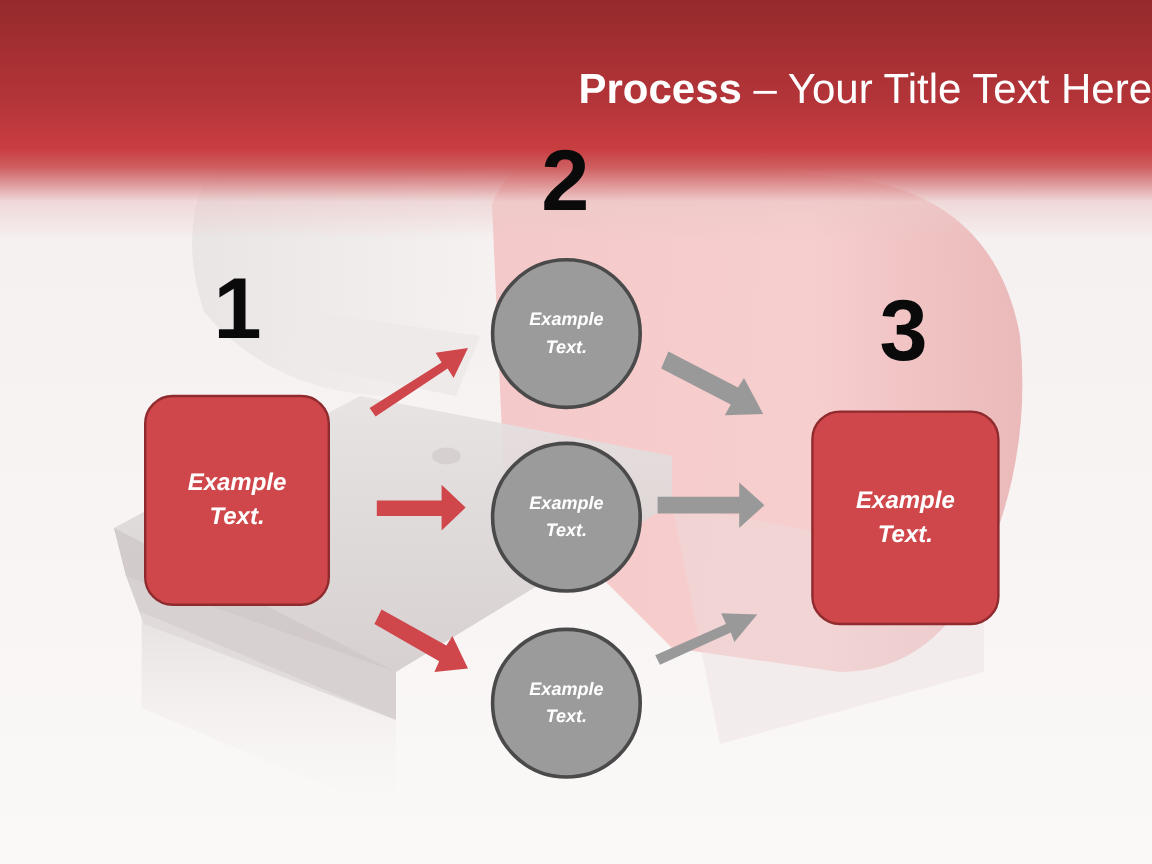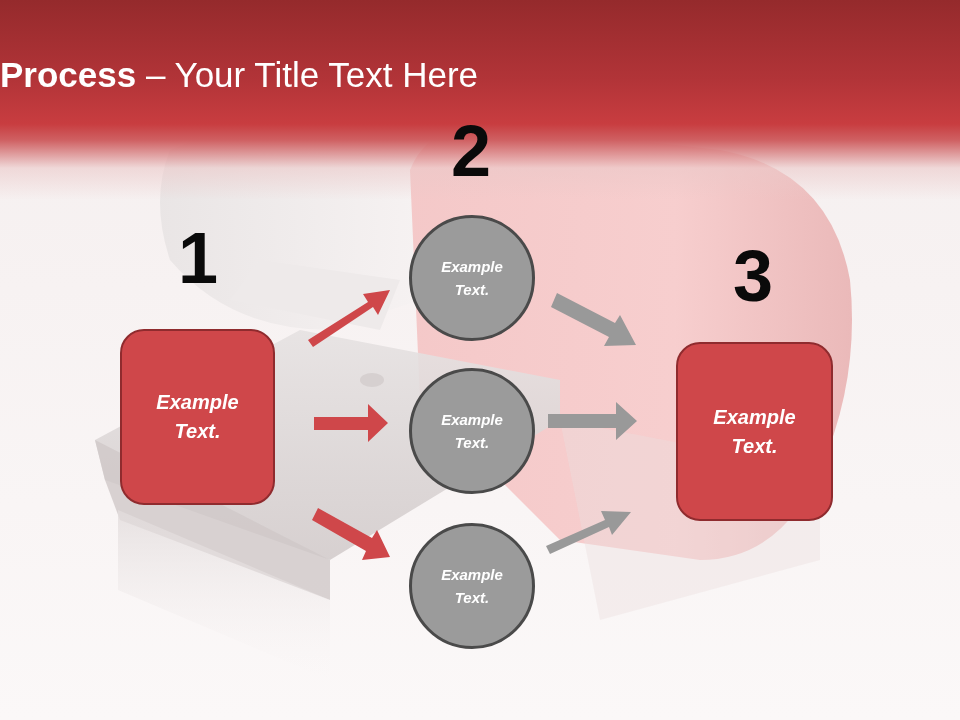--- a/index.html
+++ b/index.html
@@ -4,21 +4,21 @@
 <style>
   html, body { margin: 0; padding: 0; }
   body { width: 960px; height: 720px; overflow: hidden; position: relative;
          font-family: "Liberation Sans", "DejaVu Sans", sans-serif;
          background: #fbf7f7; }
   .slide { position: absolute; left: 0; top: 0; width: 960px; height: 720px; overflow: hidden;
            background: linear-gradient(180deg, #f4eeee 0%, #f7f2f2 40%, #fbf8f8 100%); }
   .bg-art { position: absolute; left: 0; top: 0; width: 960px; height: 720px; }
   .header { position: absolute; left: 0; top: 0; width: 960px; height: 200px;
             background: linear-gradient(180deg, #952a2c 0%, #b23438 40%, #c83d40 62%, #cf6062 70%, rgba(235,200,200,0.6) 84%, rgba(250,245,245,0) 100%); }
-  .title { position: absolute; left: 0; top: 52px; width: 960px; text-align: left;
+  .title { position: absolute; left: 0; top: 52px; width: 960px; text-align: right;
            color: #ffffff; font-size: 35px; line-height: 46px; }
   .title .bold { font-weight: bold; }
   .num { position: absolute; font-weight: bold; font-size: 72px; line-height: 72px; color: #0a0a0a;
          font-family: "Liberation Sans", sans-serif; }
   .box { position: absolute; width: 155px; height: 176px; background: #cf474a; border: 2px solid #8f2b2e;
          border-radius: 24px; box-sizing: border-box; display: flex; flex-direction: column;
          align-items: center; justify-content: center; }
   .box-text { color: #ffffff; font-style: italic; font-weight: bold; font-size: 20px; line-height: 29px; text-align: center; }
   .circle { position: absolute; width: 126px; height: 126px; border-radius: 50%; background: #9b9b9b;
             border: 3px solid #4a4a4a; box-sizing: border-box; display: flex; flex-direction: column;

